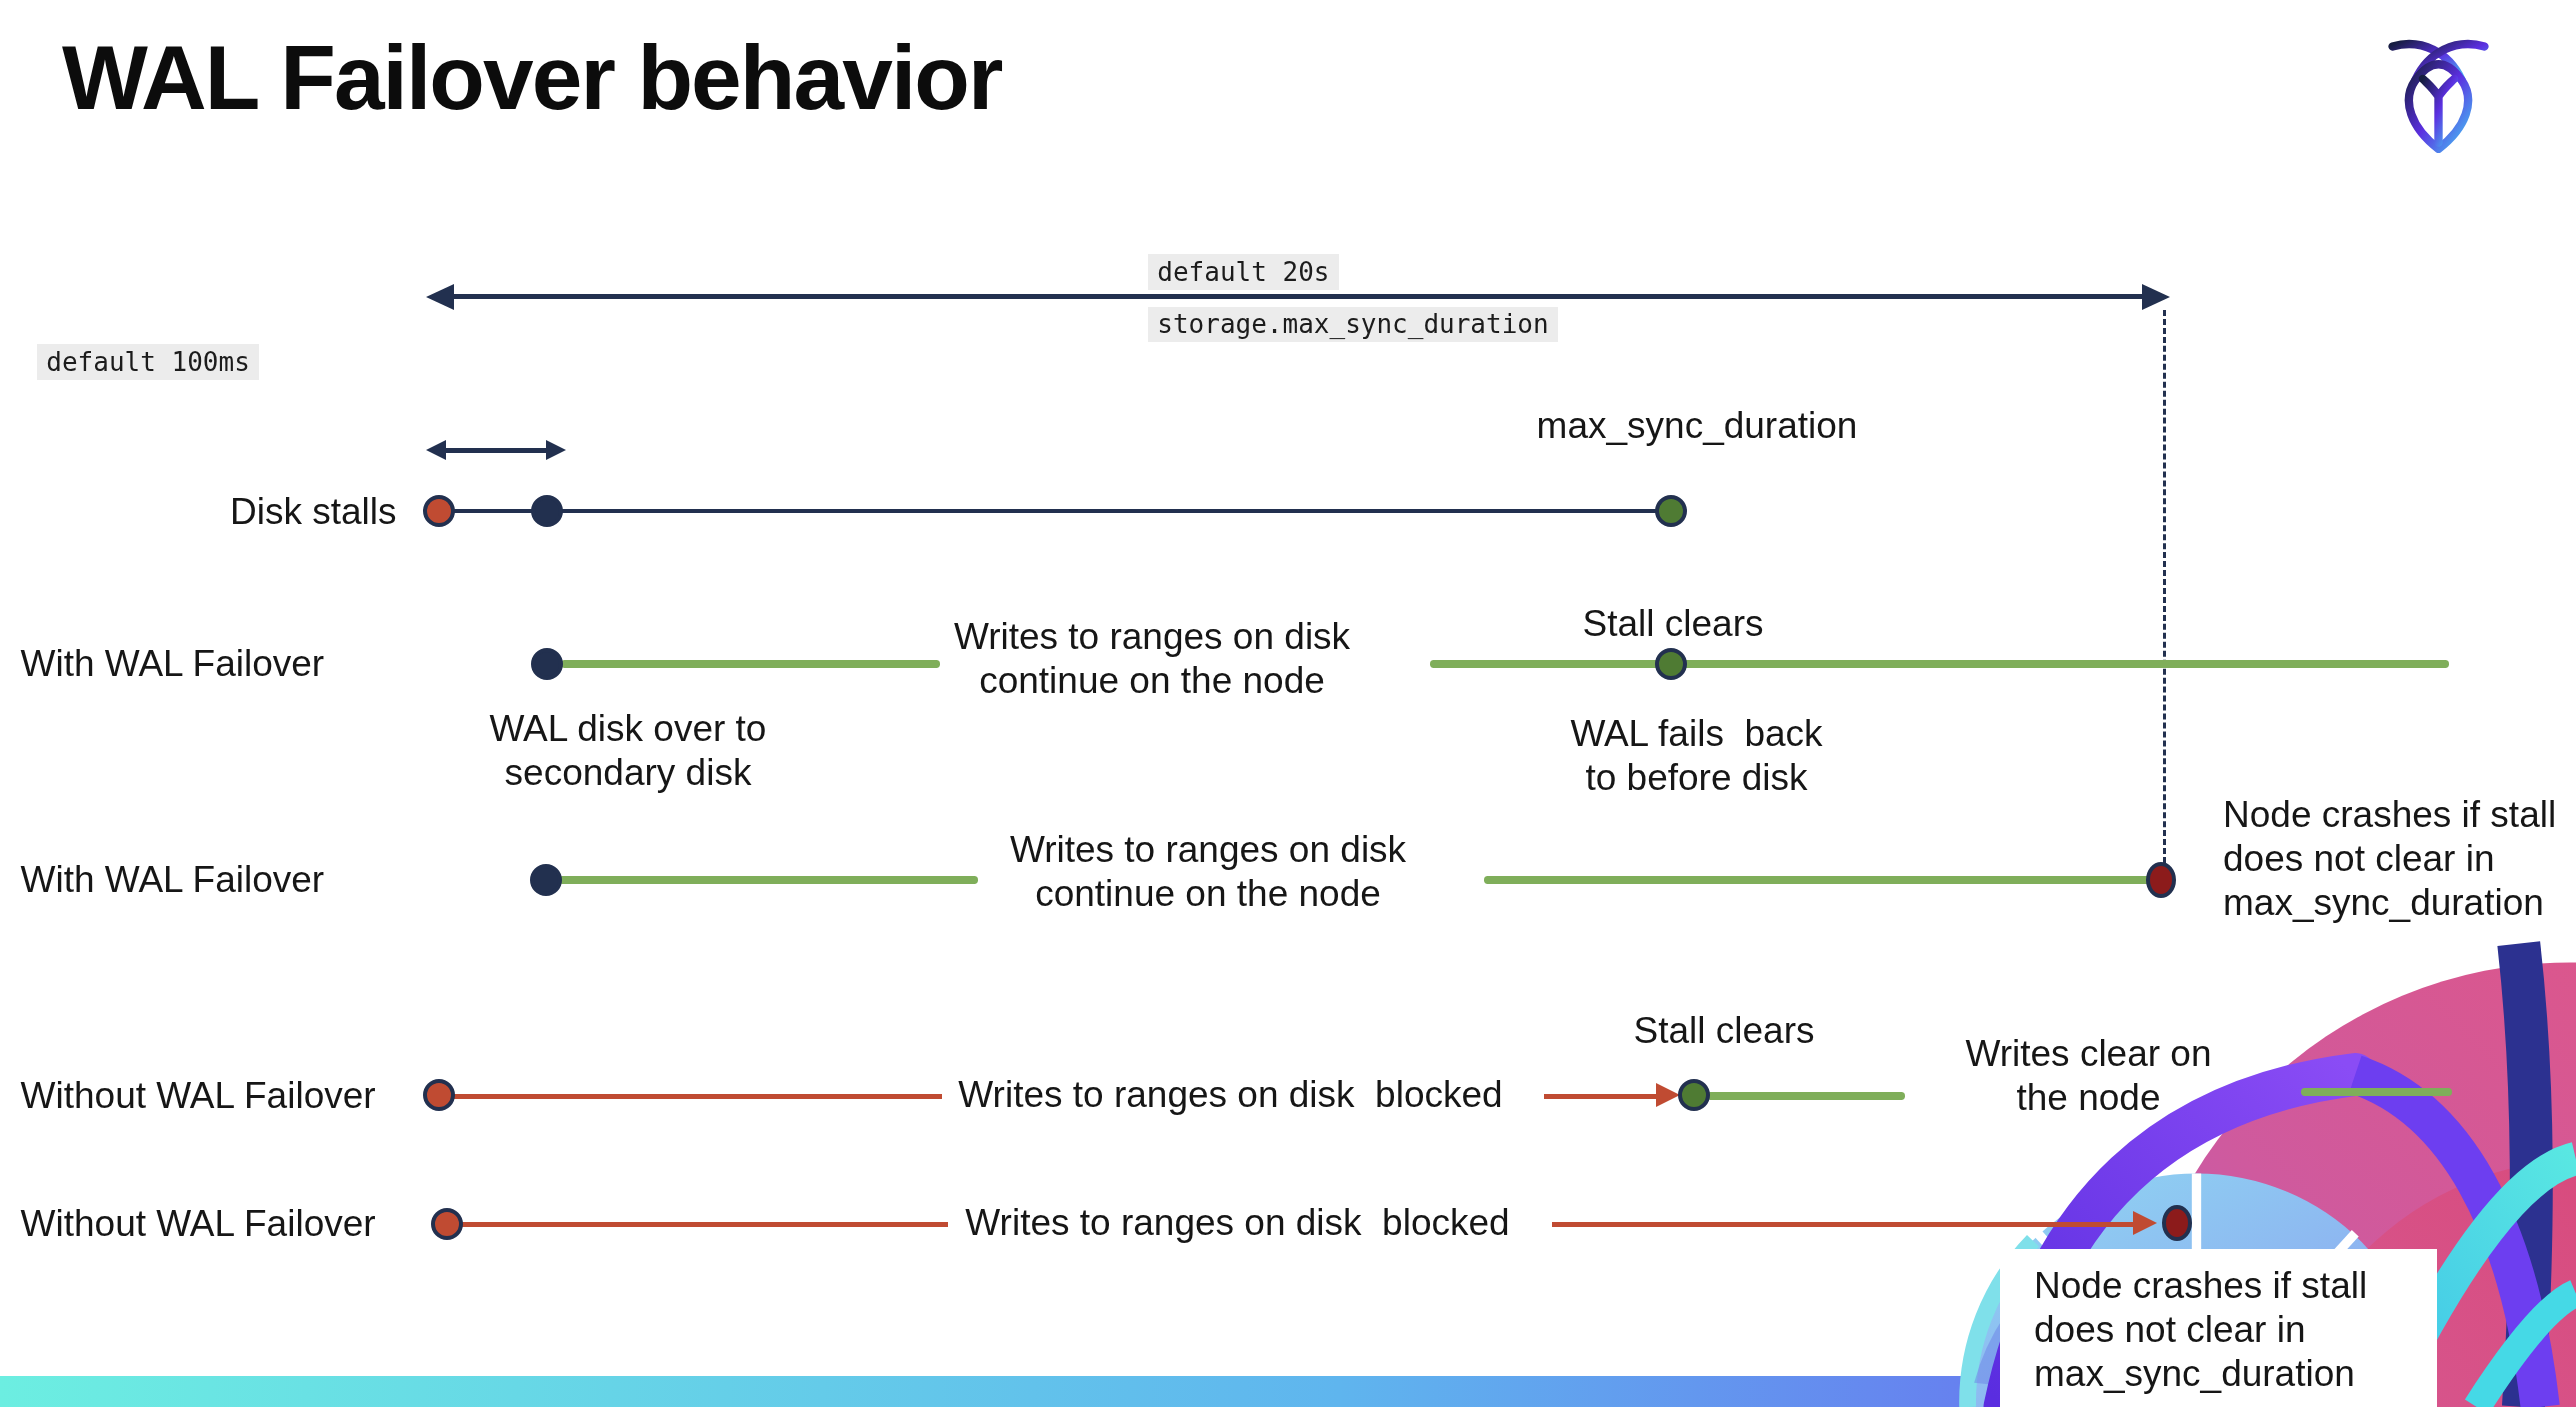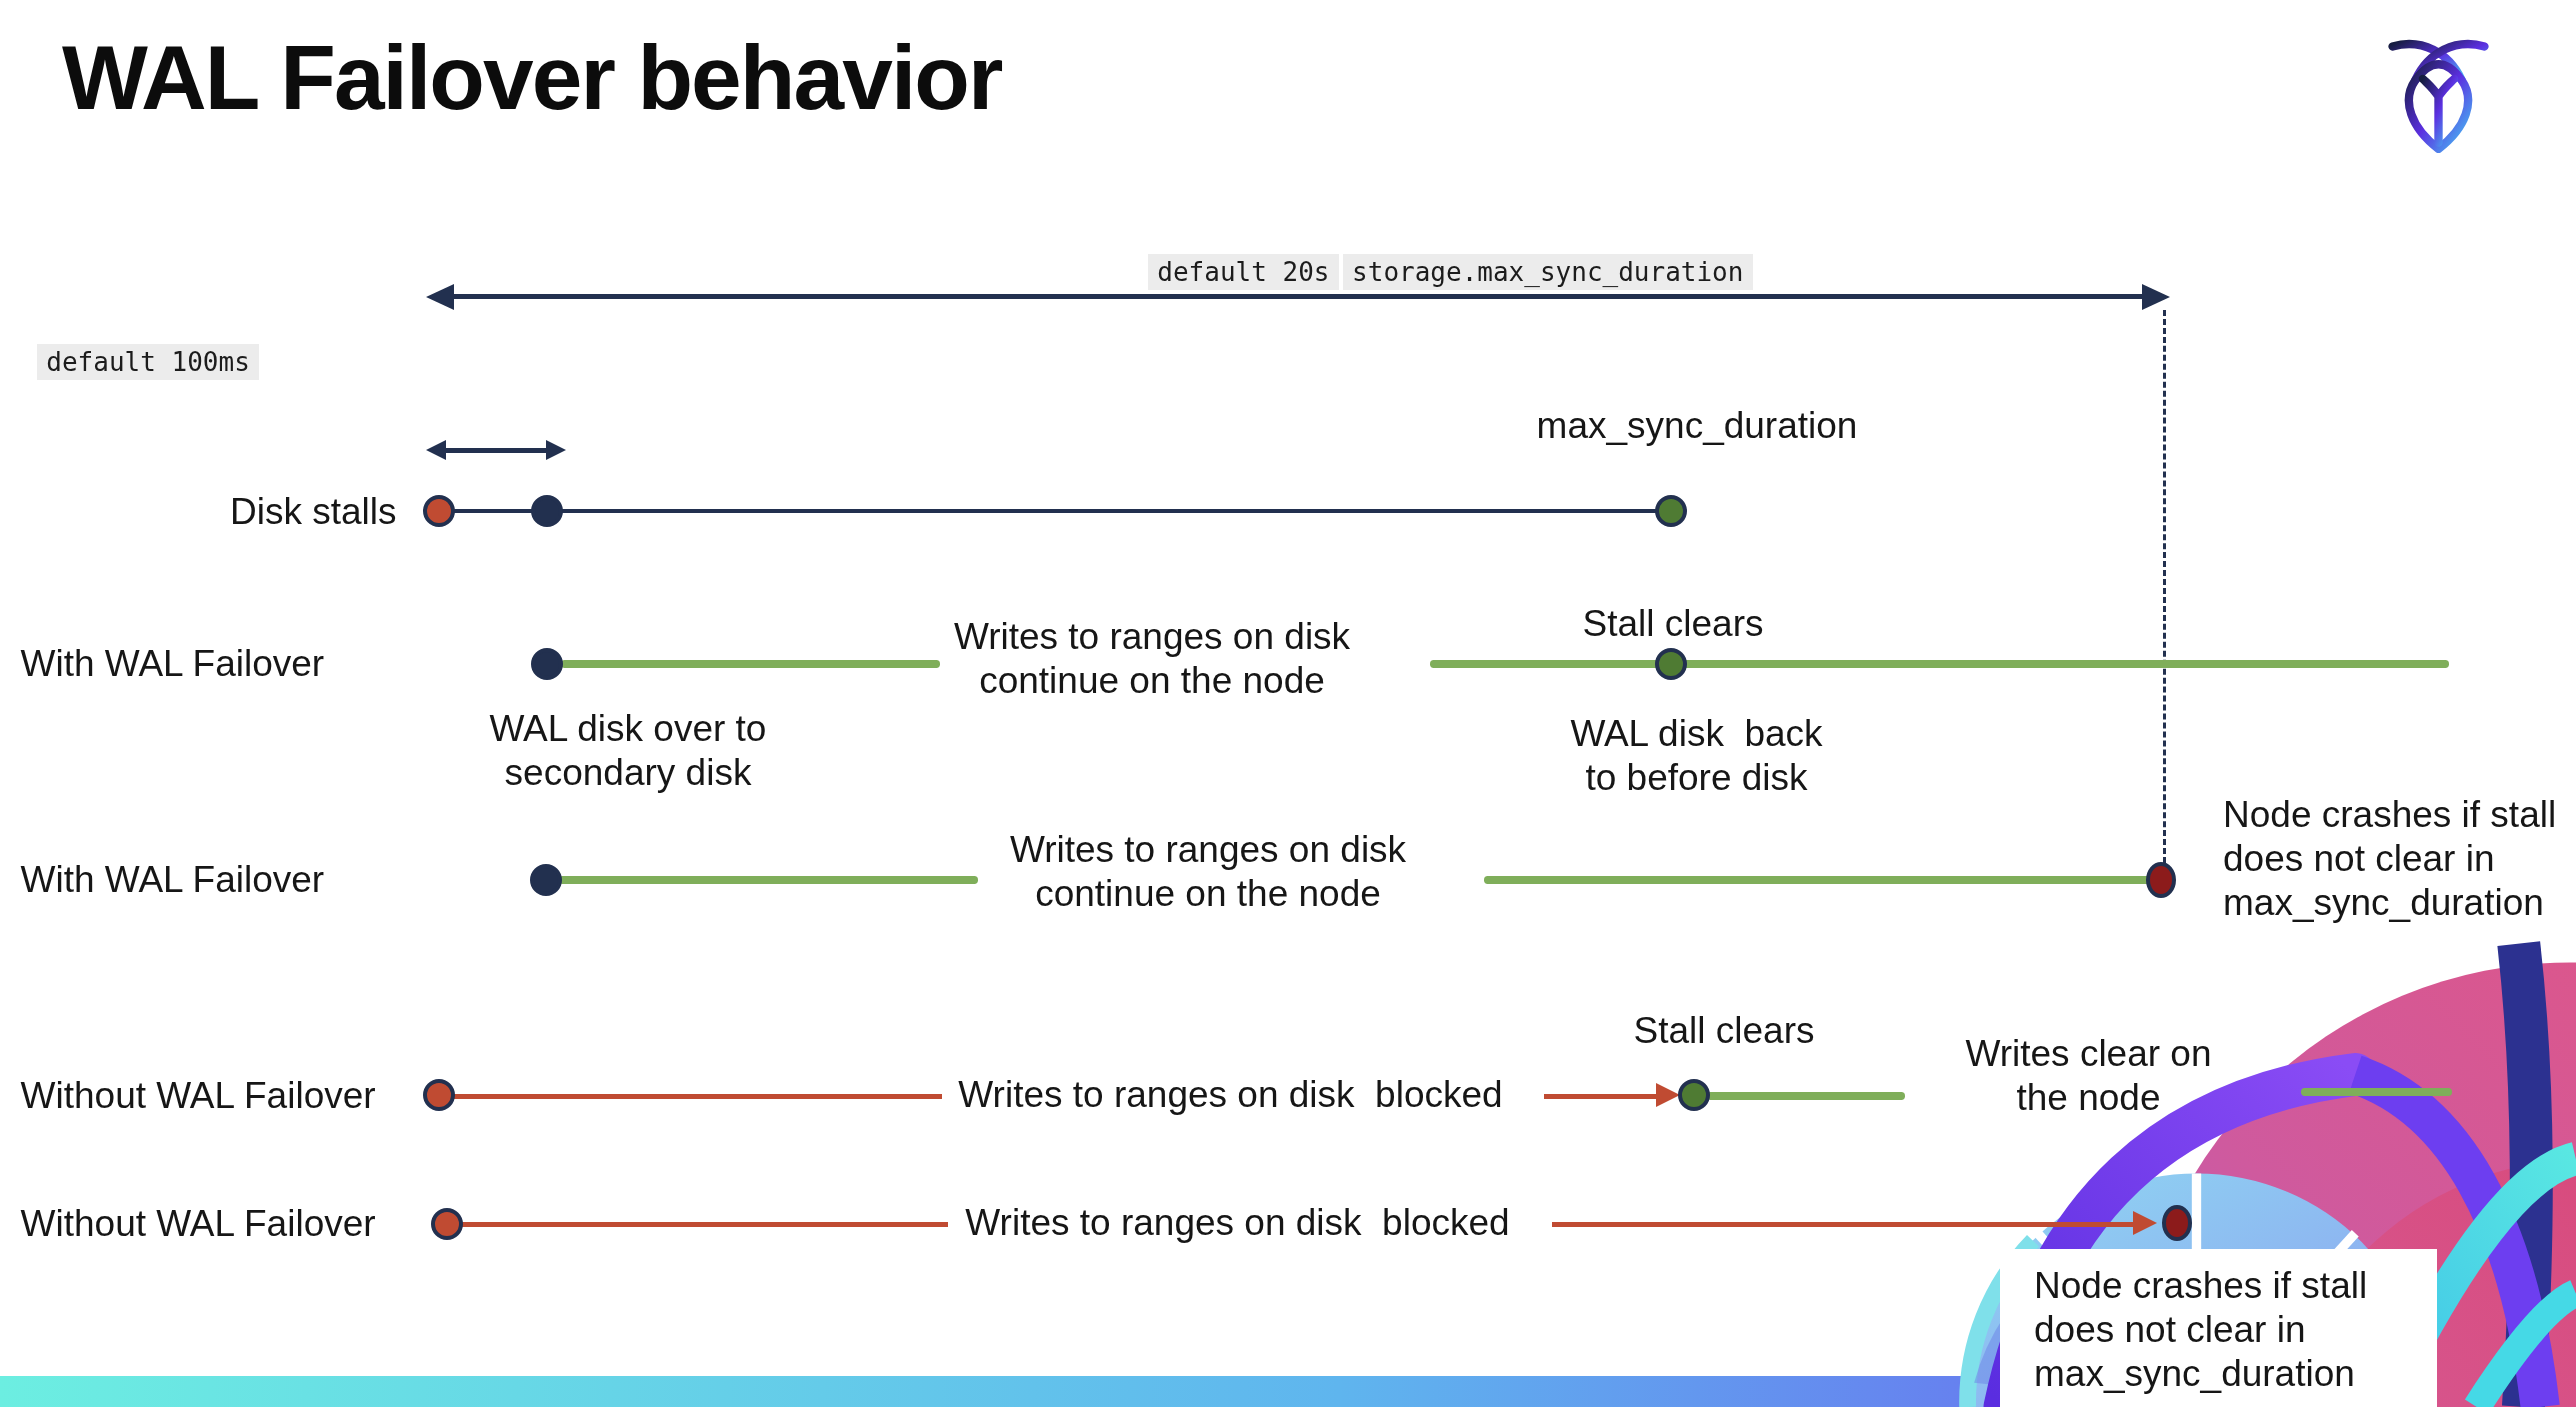--- a/index.html
+++ b/index.html
@@ -32,21 +32,21 @@
   .tri.right-navy{border-left:28px solid #22304f;border-top:13px solid transparent;border-bottom:13px solid transparent;}
   .tri.left-navy-sm{border-right:20.6px solid #22304f;border-top:10.3px solid transparent;border-bottom:10.3px solid transparent;}
   .tri.right-navy-sm{border-left:20.6px solid #22304f;border-top:10.3px solid transparent;border-bottom:10.3px solid transparent;}
   .tri.right-red{border-left:24px solid #c04b32;border-top:12px solid transparent;border-bottom:12px solid transparent;}
   
   .lbl{position:absolute;font-size:37px;line-height:44px;color:#161616;z-index:7;}
   .center{text-align:center;}
   .pre{white-space:pre-wrap;}
   
   .mono{
-    position:absolute;display:flex;flex-direction:row;align-items:flex-start;gap:4px;
+    position:absolute;display:flex;flex-direction:column;align-items:flex-start;gap:17px;
     font-family:"DejaVu Sans Mono","Liberation Mono",monospace;font-size:26px;color:#1c1c1c;z-index:7;
   }
   .mono span{background:#ececec;padding:2.8px 9.3px;display:inline-block;}
   #dashed-line{position:absolute;left:2163px;top:310px;height:553px;width:0;border-left:3.7px dashed #22304f;z-index:3;}
   #note-box{position:absolute;left:2000px;top:1249px;width:437px;height:159px;background:#ffffff;z-index:6;}
   #footer-bar{
     position:absolute;left:0;top:1376px;width:2576px;height:32px;z-index:1;
     background:linear-gradient(90deg,#6ceee1 0%,#5fb5ee 52%,#6d4ef0 100%);
   }
   #brand-art{position:absolute;left:1916px;top:897px;z-index:2;}
@@ -154,21 +154,21 @@
 <div class="lbl center" style="left:937px;top:615px;width:430px;">
   <div>Writes to ranges on disk</div>
   <div>continue on the node</div>
 </div>
 <div class="lbl center" style="left:1533px;top:602px;width:280px;">Stall clears</div>
 <div class="lbl center" style="left:467px;top:707px;width:322px;">
   <div>WAL disk over to</div>
   <div>secondary disk</div>
 </div>
 <div class="lbl center" style="left:1533px;top:712px;width:327px;">
-  <div class="pre">WAL disk  back</div>
+  <div class="pre">WAL fails  back</div>
   <div>to before disk</div>
 </div>
 
 <div class="lbl" style="left:20.6px;top:858px;">With WAL Failover</div>
 <div class="hline green-line" style="left:559px;top:876px;width:419px;"></div>
 <div class="hline green-line" style="left:1484px;top:876px;width:675px;"></div>
 <div class="dot navy" style="left:546px;top:880px;"></div>
 <div class="dot crash" style="left:2161px;top:880px;"></div>
 <div id="dashed-line"></div>
 <div class="lbl center" style="left:993px;top:828px;width:430px;">

